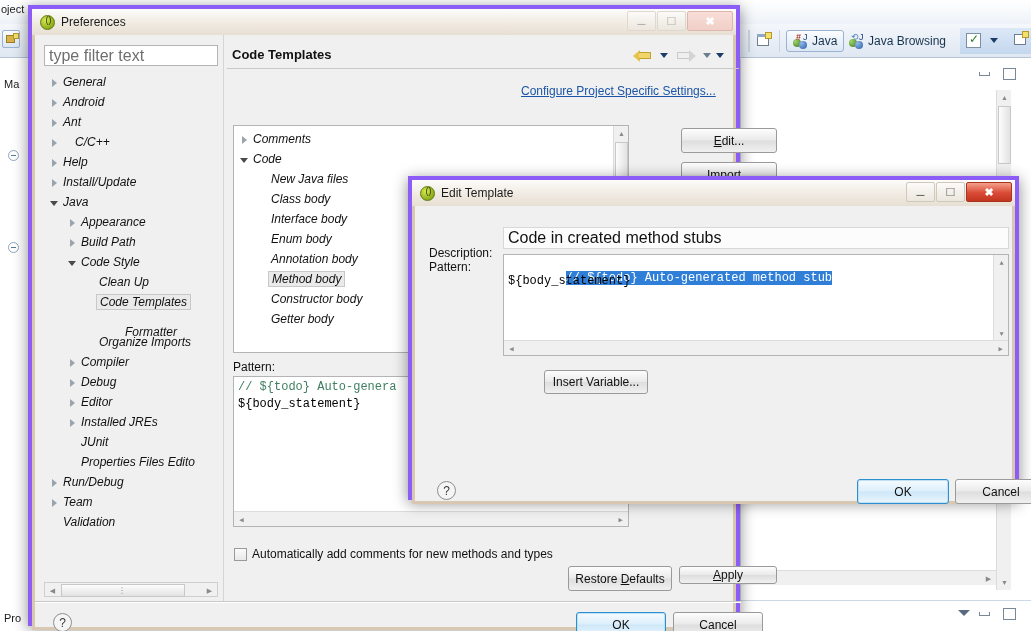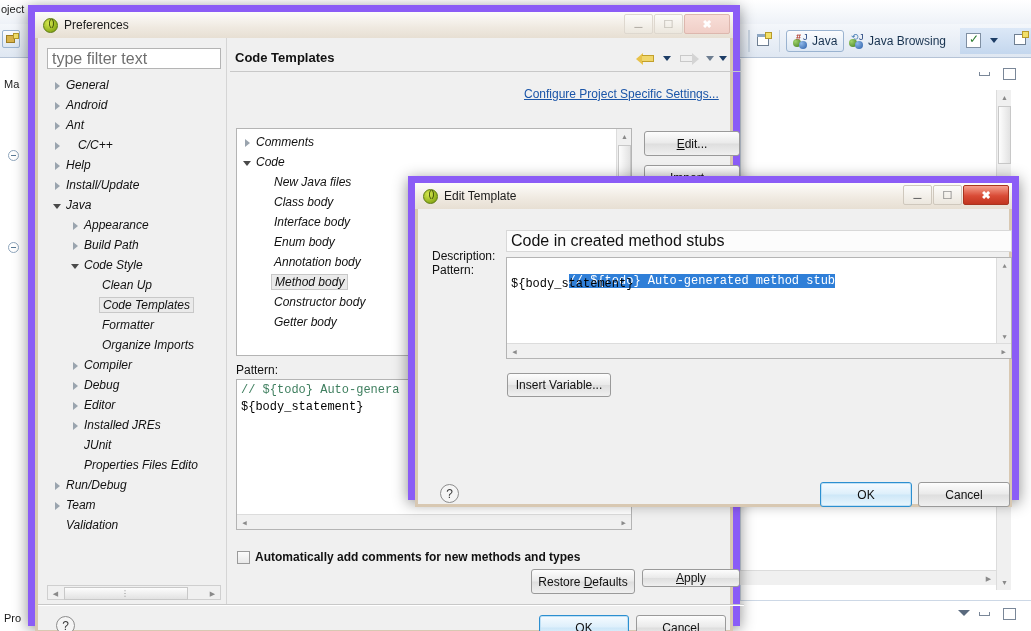--- a/index.html
+++ b/index.html
@@ -88,21 +88,21 @@
   .circ-minus::after {
     content: ""; position: absolute; left: 2px; top: 4px;
     width: 5px; height: 1px; background: #5a7align;
     background: #5a7a96;
   }
 
   
   .win {
     position: absolute;
     background: #ef4444;
-    border: 7px solid #8b5cf6;
+    border: 4px solid #8b5cf6;
     box-shadow: 0 3px 14px rgba(0,0,0,0.45);
   }
   .win-frame {
     border: 3px solid rgba(214,196,172,0.92);
     border-top: none;
     height: 100%;
   }
   .titlebar {
     height: 26px;
     background: linear-gradient(#fdfcfa, #efe9e0 60%, #e7dfd3);
@@ -145,20 +145,21 @@
   }
 
   
   .btn {
     border: 1px solid #9a9a9a; border-radius: 3px;
     background: linear-gradient(#fdfdfd,#eaeaea 48%, #dedede 52%, #f0f0f0);
     font-size: 12px; color: #111;
     display: flex; align-items: center; justify-content: center;
     position: absolute;
     font-family: "Liberation Sans", sans-serif;
+    margin-left: 40px;
   }
   .btn.default {
     border: 1px solid #2c8fd0;
     box-shadow: 0 0 0 1px #bfe0f5 inset;
     background: linear-gradient(#f6fbff,#ddeffb 48%, #cde7f8 52%, #eaf6fd);
   }
   .btn u { text-decoration: underline; }
 
   
   .lbl { position: absolute; font-size: 12px; color: #111; white-space: nowrap; }
@@ -379,21 +380,21 @@
           <span>Code Style</span>
         </div>
         <div class="tree-row" style="padding-left: 40px;">
           <span class="tw"></span>
           <span>Clean Up</span>
         </div>
         <div class="tree-row" style="padding-left: 40px;">
           <span class="tw"></span>
           <span class="sel">Code Templates</span>
         </div>
-        <div class="tree-row" style="padding-left: 40px;">
+        <div class="tree-row" style="padding-left: 40px; flex-direction: column;">
           <span class="tw"></span>
           <span>Formatter</span>
         </div>
         <div class="tree-row" style="padding-left: 40px;">
           <span class="tw"></span>
           <span>Organize Imports</span>
         </div>
         <div class="tree-row" style="padding-left: 22px;">
           <span class="tw collapsed"></span>
           <span>Compiler</span>
@@ -522,21 +523,21 @@
 
     <div class="codebox" style="left:198px; top:341px; width:396px; height:151px;">
       <div class="line cmt" style="margin-top:3px;">// ${todo} Auto-genera</div>
       <div class="line">${body_statement}</div>
       <div class="hscroll" style="left:0; bottom:0; width:394px;">
         <div class="arrow" style="left:0;">◀</div>
         <div class="arrow" style="right:0;">▶</div>
       </div>
     </div>
 
-    <div class="checkbox-row" style="left:199px; top:512px;font-weight:bold;">
+    <div class="checkbox-row" style="left:199px; top:512px;">
       <span class="cbox"></span>
       <span>Automatically add comments for new methods and types</span>
     </div>
 
     <button class="btn" style="left:493px; top:531px; width:104px; height:25px;">
       <span>Restore <u>D</u>efaults</span>
     </button>
     <button class="btn" style="left:604px; top:531px; width:98px; height:18px;">
       <span><u>A</u>pply</span>
     </button>

